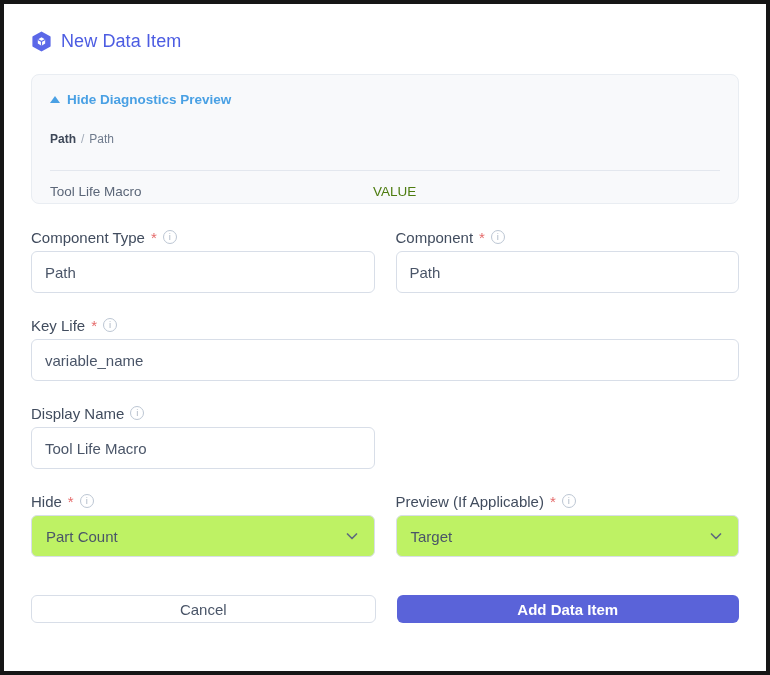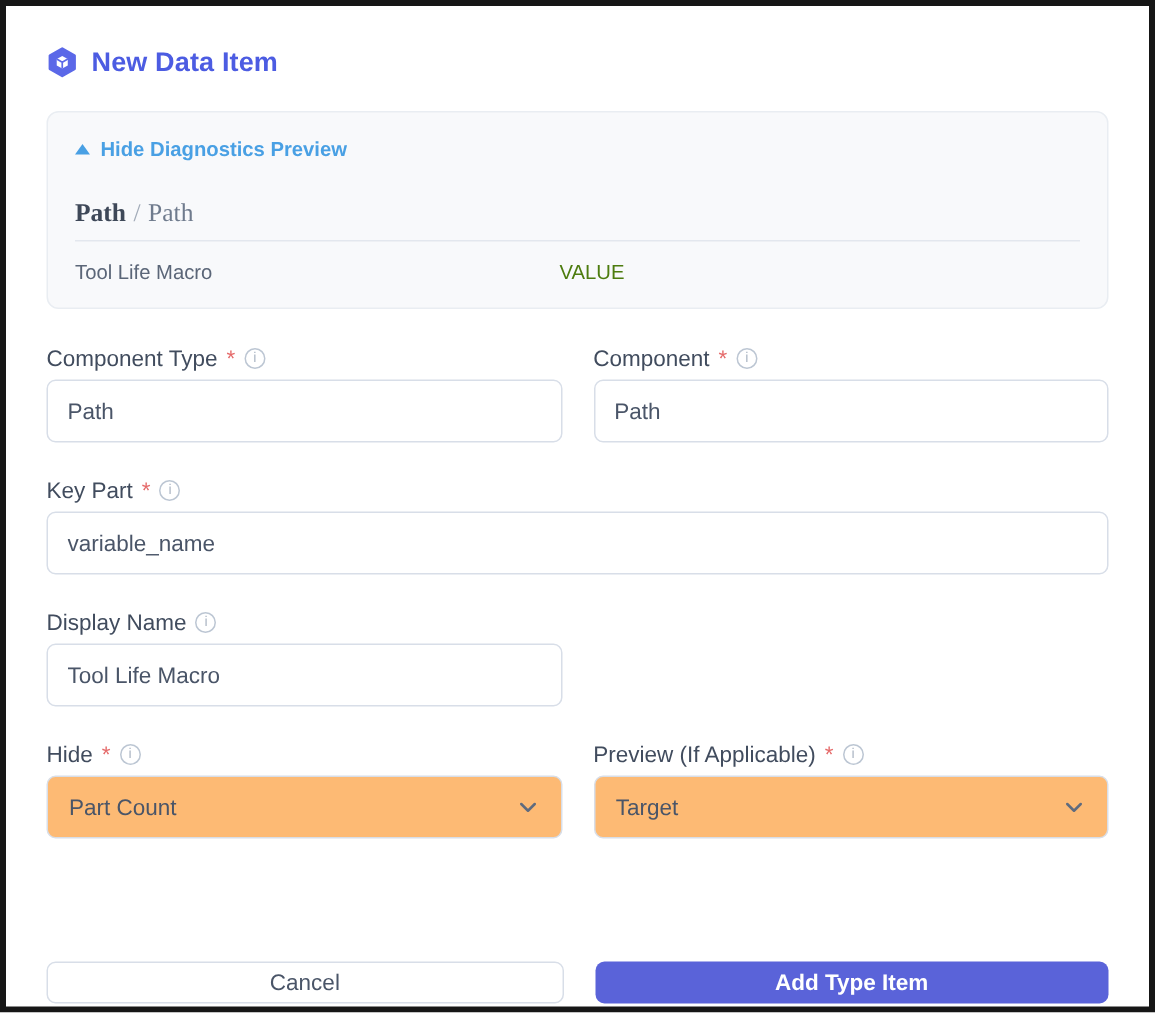--- a/index.html
+++ b/index.html
@@ -8,39 +8,39 @@
     box-sizing:border-box;
     width:770px; height:675px;
     border:4px solid #161616;
     background:#ffffff;
     overflow:hidden;
   }
   .content { padding:26px 27px 27px 27px; }
 
   
   .header { display:flex; align-items:center; gap:9px; margin-bottom:22px; height:22px; }
-  .title { font-size:18px; font-weight:700; color:#4c5ce2; letter-spacing:.1px; }
+  .title { font-size:18px; font-weight:400; color:#4c5ce2; letter-spacing:.1px; }
 
   
   .panel {
     background:#f8f9fb;
     border:1px solid #e9edf2;
     border-radius:8px;
-    padding:17px 18px 16px 18px;
+    padding:17px 18px 4px 18px;
     margin-bottom:24px;
   }
   .toggle { display:flex; align-items:center; gap:7px; margin-bottom:25px; cursor:pointer; }
   .toggle-label { color:#49a0e4; font-weight:700; font-size:13.5px; }
   .tri-up {
     width:0; height:0;
     border-left:5px solid transparent;
     border-right:5px solid transparent;
     border-bottom:7px solid #49a0e4;
   }
-  .breadcrumb { font-size:17px; margin-bottom:8px;font-family:Liberation Serif, serif; }
+  .breadcrumb { font-size:12px; margin-bottom:24px; }
   .bc-primary { font-weight:700; color:#3e4858; }
   .bc-sep { color:#a2abb8; margin:0 5px; }
   .bc-secondary { color:#6f7b8d; }
   .panel-divider { border:0; border-top:1px solid #e3e7ee; margin:0 0 13px 0; }
   .preview-row { display:flex; align-items:center; font-size:13.5px; }
   .preview-name { width:323px; color:#5b6678; }
   .preview-value { color:#4d7c0f; }
 
   
   .row { display:flex; gap:21px; }
@@ -69,33 +69,32 @@
     outline:none;
   }
   .select {
     box-sizing:border-box;
     height:42px;
     border:1px solid #d8dee8;
     border-radius:6px;
     padding:0 14px;
     display:flex; align-items:center; justify-content:space-between;
     font-size:15px; color:#4a5568;
-    background:#fdba74;
+    background:#bef264;
     cursor:pointer;
   }
 
   
   .actions { display:flex; gap:21px; margin-top:38px; }
   .btn {
     flex:1; height:28px;
     border-radius:6px;
     font-size:15px;
     font-family:inherit;
     cursor:pointer;
-    margin-top:44px;
   }
   .btn-cancel { background:#ffffff; border:1px solid #d8dee8; color:#4a5568; }
   .btn-primary { background:#5a63d9; border:none; color:#ffffff; font-weight:700; }
 </style>
 </head>
 <body>
 
 <div class="frame">
   <div class="content">
 
@@ -139,21 +138,21 @@
           <span>Component</span>
           <span class="req">*</span>
           <span class="info">i</span>
         </div>
         <input class="text" type="text" value="Path" style="">
       </div>
     </div>
 
     <div class="field">
       <div class="label">
-        <span>Key Part</span>
+        <span>Key Life</span>
         <span class="req">*</span>
         <span class="info">i</span>
       </div>
       <input class="text" type="text" value="variable_name" style="">
     </div>
 
     <div class="row field">
       <div class="col">
         <div class="label">
           <span>Display Name</span>
@@ -192,17 +191,17 @@
             <svg width="16" height="16" viewBox="0 0 16 16">
                 <polyline points="3.5,6 8,10.5 12.5,6" fill="none" stroke="#5f6b7e" stroke-width="1.7" stroke-linecap="round" stroke-linejoin="round"></polyline>
               </svg>
           </span>
         </div>
       </div>
     </div>
 
     <div class="actions">
       <button class="btn btn-cancel">Cancel</button>
-      <button class="btn btn-primary">Add Type Item</button>
+      <button class="btn btn-primary">Add Data Item</button>
     </div>
 
   </div>
 </div>
 
 </body></html>

